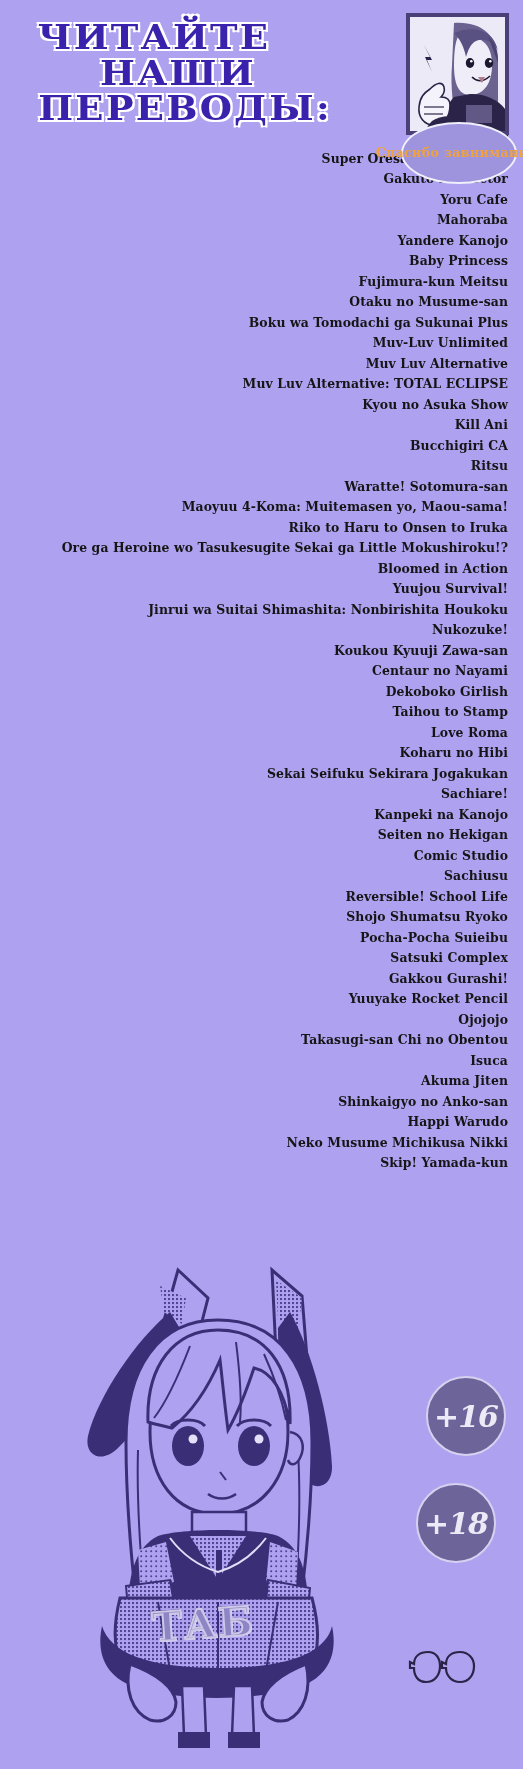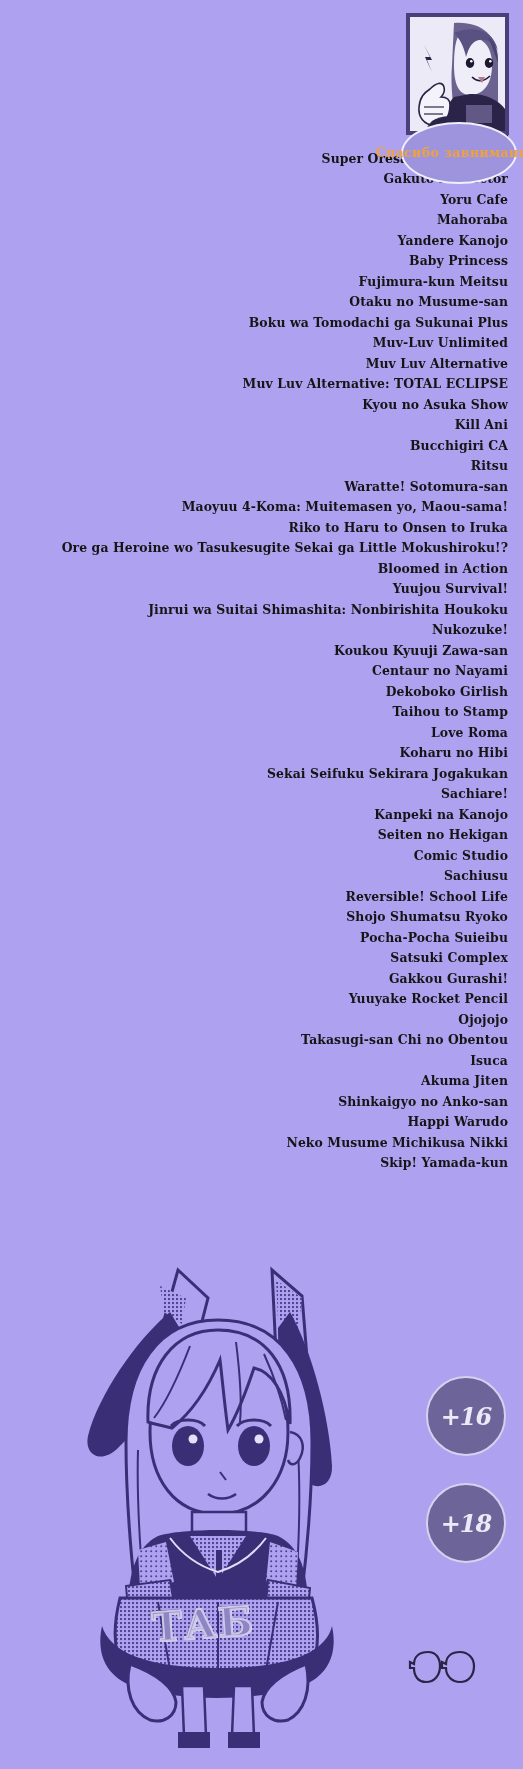--- a/index.html
+++ b/index.html
@@ -102,25 +102,25 @@
     width:80px;height:80px;border-radius:50%;
     background:#6d6499;
     border:2px solid #d6d1ef;
     box-sizing:border-box;
     display:flex;align-items:center;justify-content:center;
     z-index:8;
   }
   .badge span{
     font-family:"DejaVu Serif",serif;
     font-style:italic;font-weight:700;
-    font-size:24px;color:#eceaf7;
+    font-size:30px;color:#eceaf7;
     letter-spacing:-1px;
   }
   #badge-16{right:17px;top:1376px;}
-  #badge-18{right:17px;top:1483px;}
+  #badge-18{right:27px;top:1483px;}
 
   
   #character-art{
     position:absolute;left:40px;top:1250px;
     width:360px;height:500px;
     z-index:3;
   }
   #character-art svg{display:block;width:100%;height:100%;}
 
   #tab-logo{
@@ -139,20 +139,25 @@
     position:absolute;right:45px;top:1648px;
     z-index:9;width:70px;height:45px;
   }
   #hands svg{display:block;width:100%;height:100%;}
 </style>
 </head>
 <body>
 
 <div id="page">
 
+  <div id="header-title">
+    <span class="title-line l1">ЧИТАЙТЕ</span>
+    <span class="title-line l2">НАШИ</span>
+    <span class="title-line l3">ПЕРЕВОДЫ:</span>
+  </div>
 
   <div id="avatar-panel">
     <svg viewBox="0 0 95 114" xmlns="http://www.w3.org/2000/svg">
       <rect x="0" y="0" width="95" height="114" fill="#eceaf6"></rect>
 
       <path d="M14 28 L20 40 L15 40 L22 55 L17 43 L22 43 Z" fill="#2c2448"></path>
 
       <path d="M44 6 C70 4 88 18 88 42 L88 114 L46 114 C44 95 40 70 42 48 Z" fill="#6c6290"></path>
 
       <path d="M50 18 C74 18 82 30 82 48 C82 66 74 78 60 78 C48 78 44 66 44 48 C44 32 46 20 50 18 Z" fill="#efeef8"></path>

